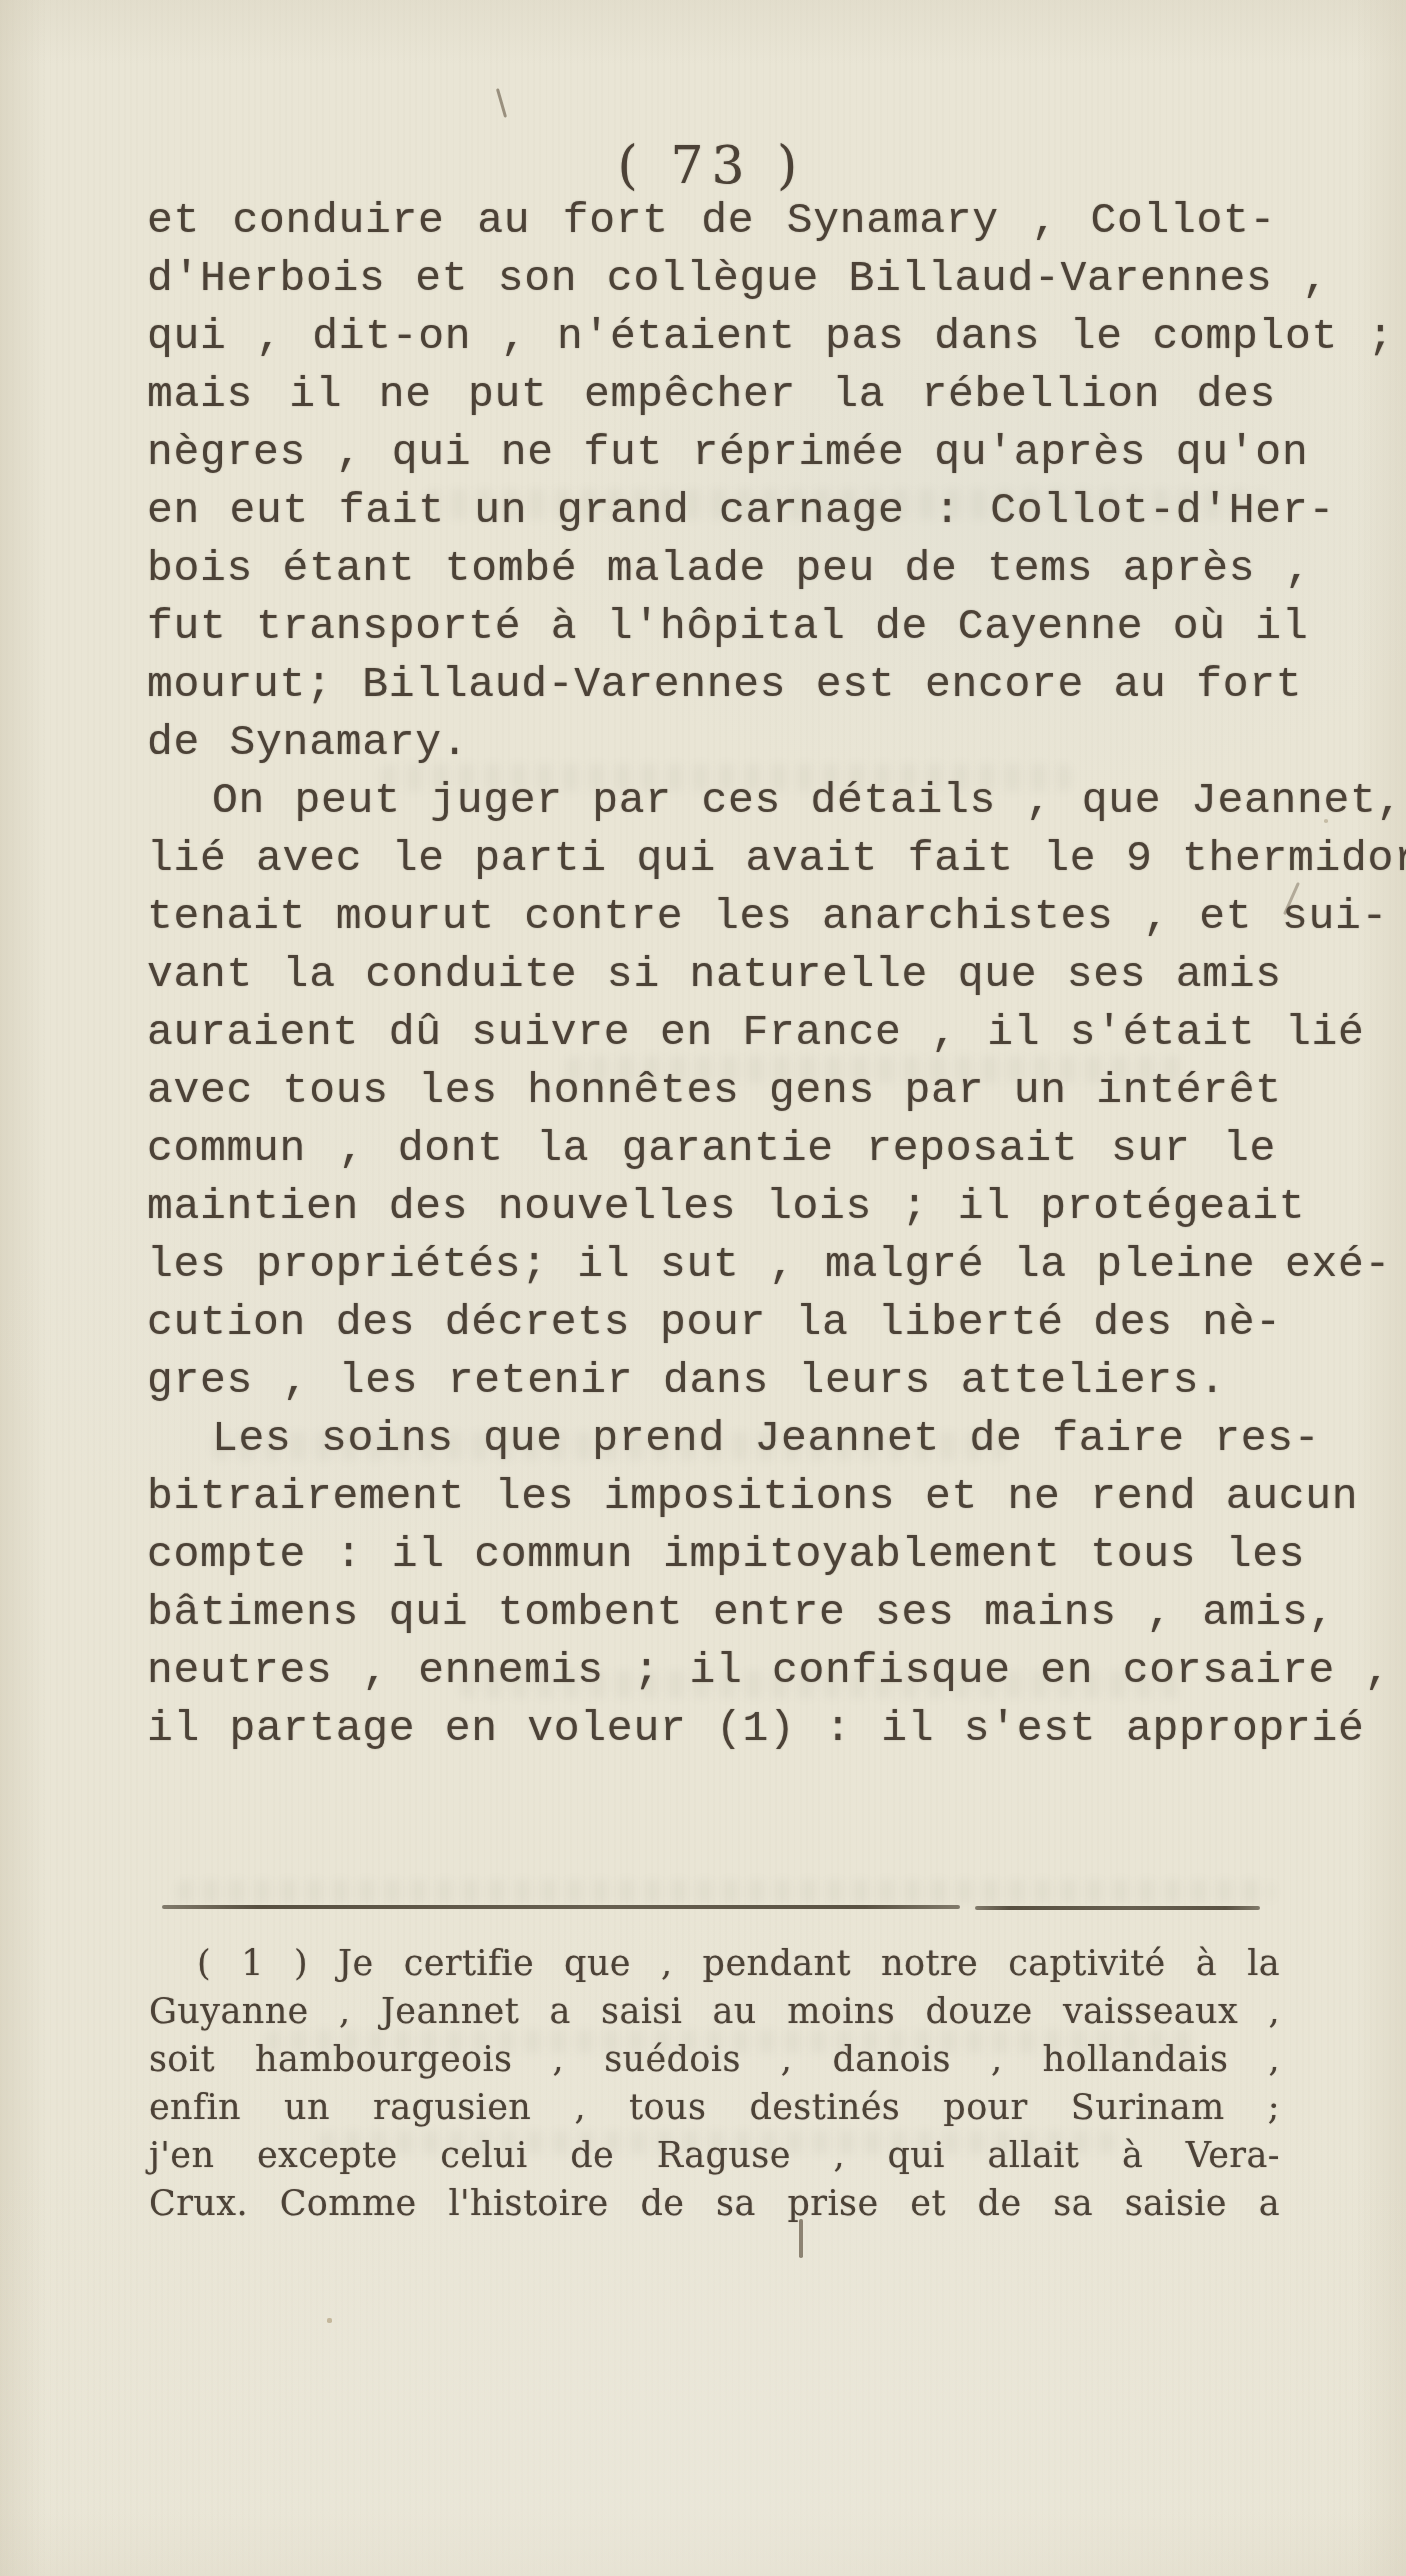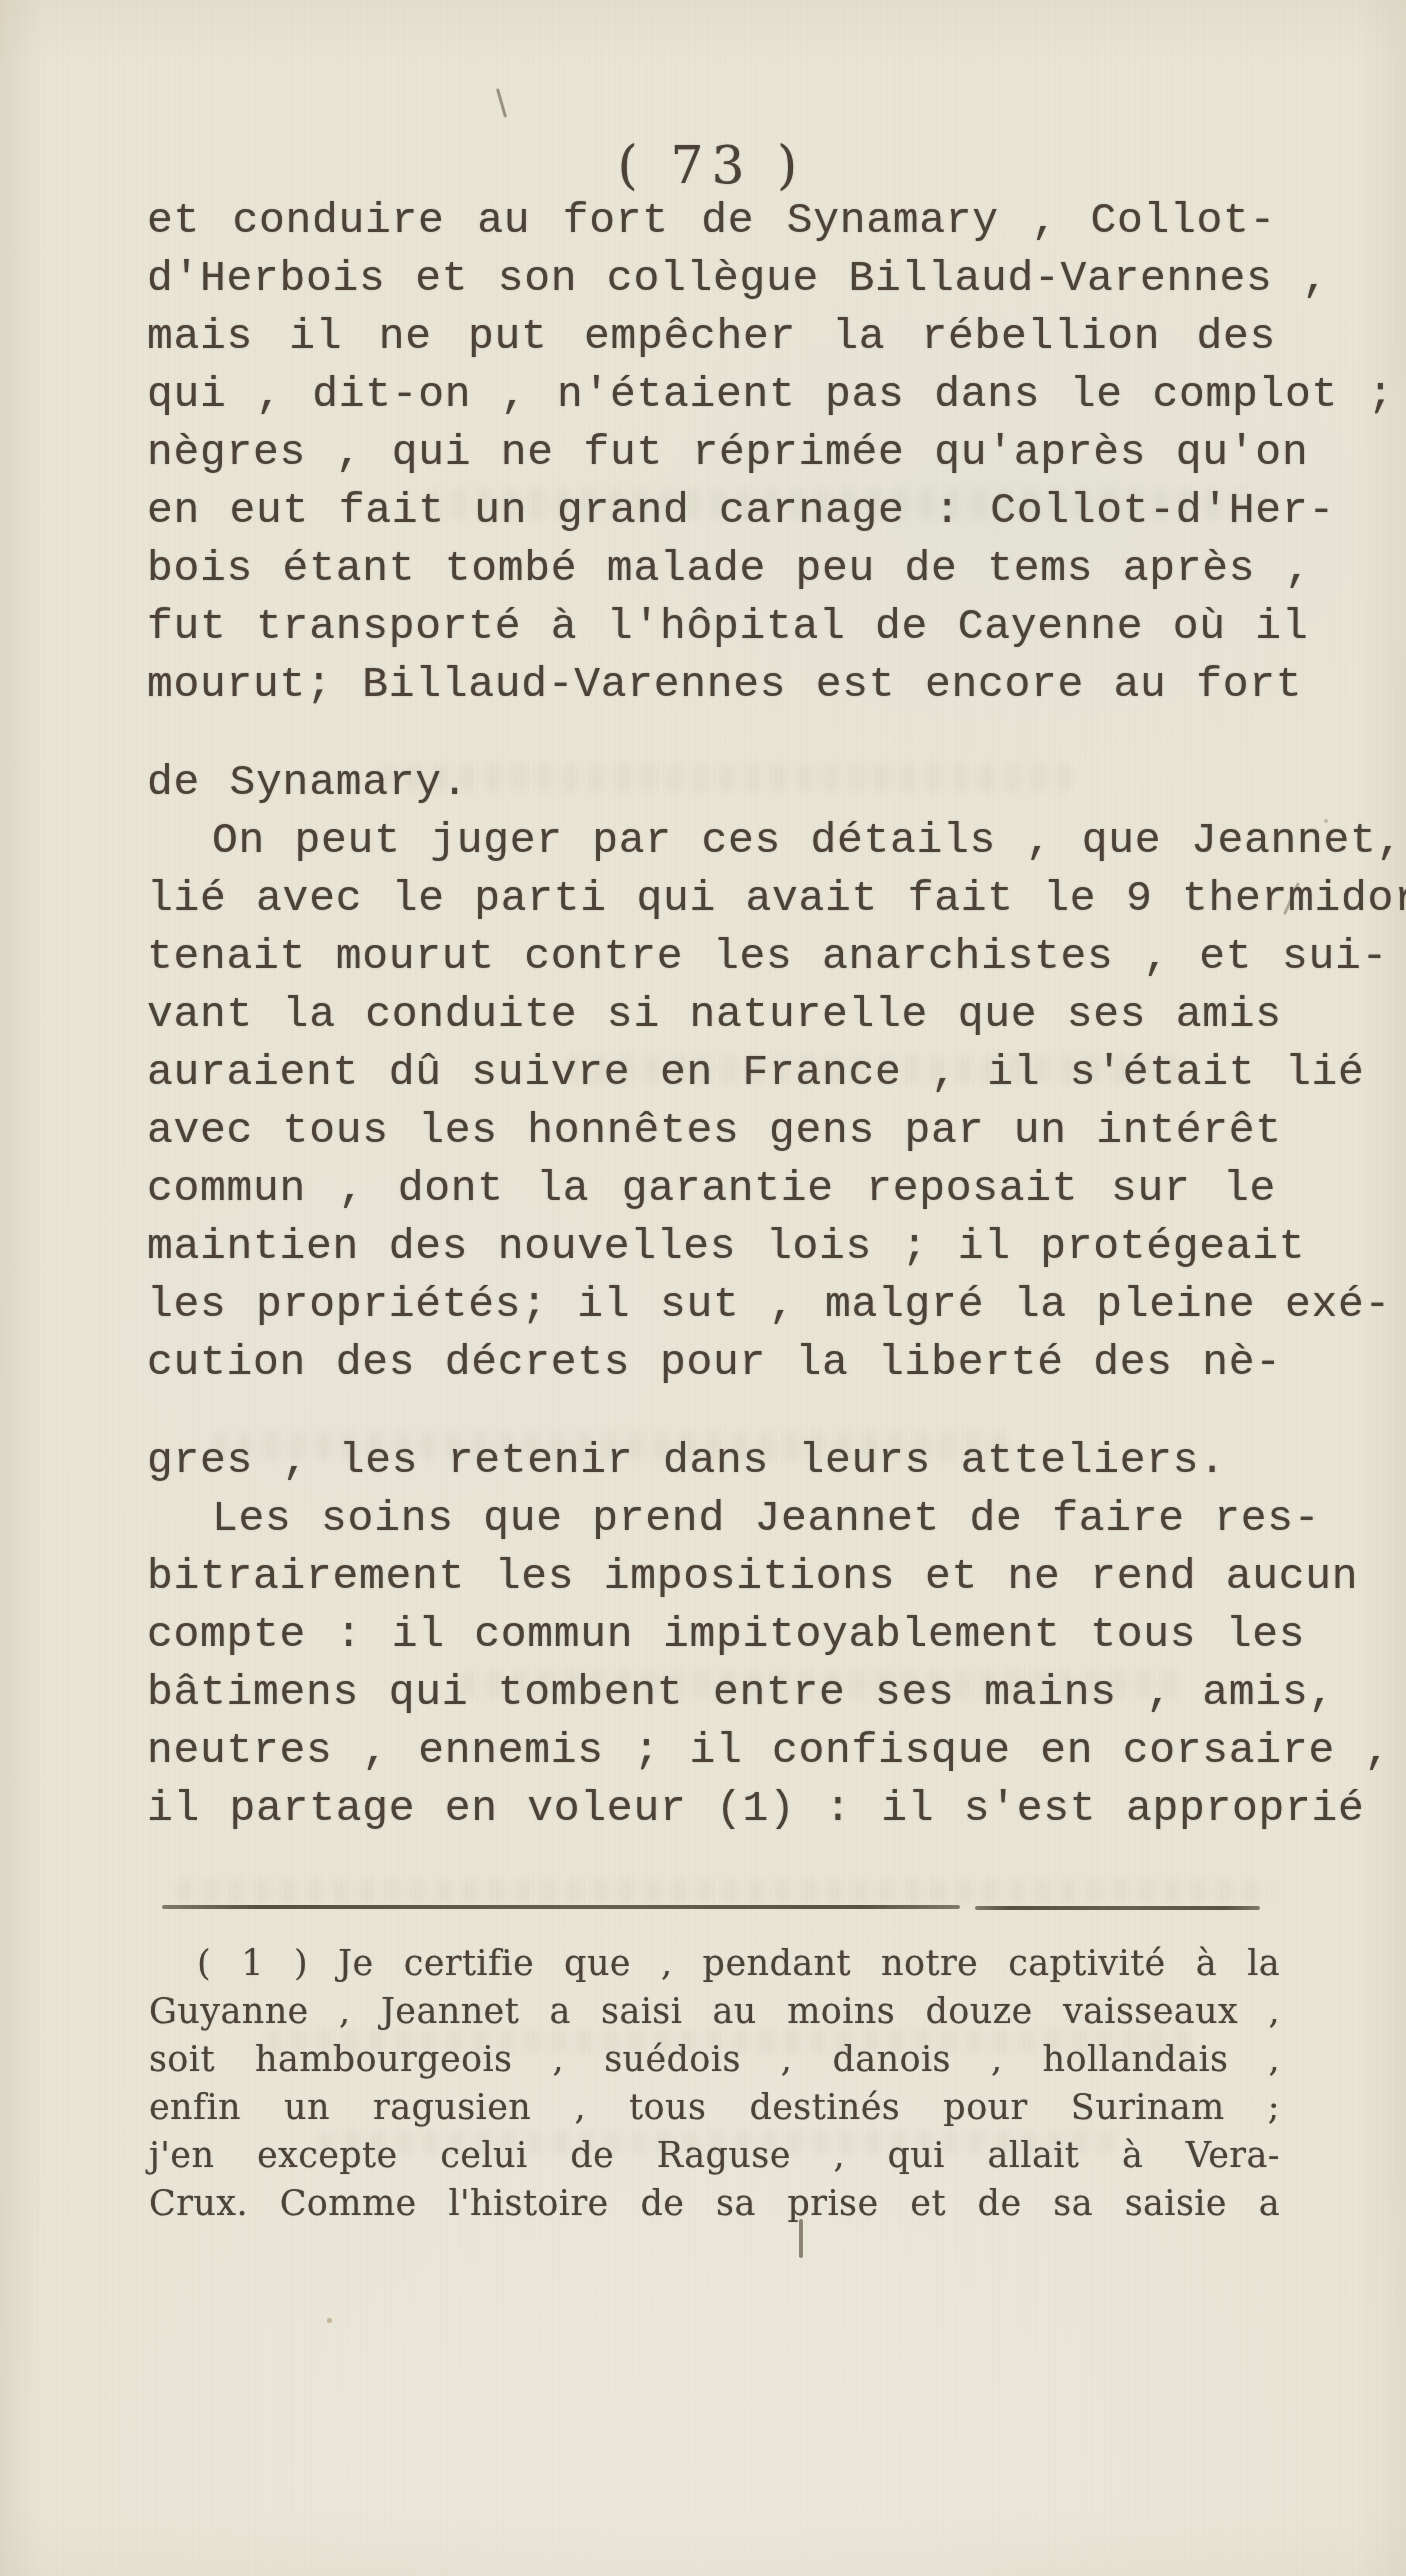--- a/index.html
+++ b/index.html
@@ -29,21 +29,21 @@
     position:absolute;left:147px;top:192px;width:1129px;
     color:var(--ink-color,#4c4237);
     text-shadow:0 0 1.4px rgba(70,60,48,.5);
     font-family:Liberation Mono, monospace;
   }
   .body-text .line{
     font-size:43px;line-height:58px;height:58px;
     letter-spacing:0.7px;word-spacing:3.1px;
     text-align:justify;text-align-last:justify;white-space:nowrap;
   }
-  .line.no-j{text-align-last:left;margin-top:40px;}
+  .line.no-j{text-align-last:left;}
   .body-text .line.ind{text-indent:65px;}
   .rule{position:absolute;left:0;top:1905px;width:1406px;height:6.2px;}
   .rule .seg{position:absolute;top:0;height:4.4px;border-radius:2.7px;
     background:linear-gradient(90deg, rgba(85,77,62,.7), rgba(85,77,62,.98) 12%, rgba(85,77,62,.88) 55%, rgba(85,77,62,.97) 88%, rgba(85,77,62,.7));}
   .rule .seg1{left:162px;width:798px;}
   .rule .seg2{left:975px;width:285px;top:0.9px;}
   .footnote{
     position:absolute;left:149px;top:1939px;width:1131px;
     color:var(--ink-color,#4c4237);
     text-shadow:0 0 1.2px rgba(70,60,48,.45);
@@ -78,22 +78,22 @@
   <div class="speck" style="left:1290px;top:881px;width:2.7px;height:35px;transform:rotate(24deg);opacity:.45;"></div>
   <div class="speck" style="left:799px;top:2219px;width:3.5px;height:39px;opacity:.75;"></div>
   <div class="speck" style="left:327px;top:2318px;width:5.3px;height:5.3px;background:#a08a62;opacity:.5;"></div>
   <div class="speck" style="left:1324px;top:819px;width:4.4px;height:4.4px;background:#9b8c6d;opacity:.45;"></div>
 
   <div class="page-number">( 73 )</div>
 
   <div class="body-text" id="bodyText">
       <div class="line">et conduire au fort de Synamary , Collot-</div>
       <div class="line">d'Herbois et son collègue Billaud-Varennes ,</div>
+      <div class="line">qui , dit-on , n'étaient pas dans le complot ;</div>
       <div class="line">mais il ne put empêcher la rébellion des</div>
-      <div class="line">qui , dit-on , n'étaient pas dans le complot ;</div>
       <div class="line">nègres , qui ne fut réprimée qu'après qu'on</div>
       <div class="line">en eut fait un grand carnage : Collot-d'Her-</div>
       <div class="line">bois étant tombé malade peu de tems après ,</div>
       <div class="line">fut transporté à l'hôpital de Cayenne où il</div>
       <div class="line">mourut; Billaud-Varennes est encore au fort</div>
       <div class="line no-j">de Synamary.</div>
       <div class="line ind">On peut juger par ces détails , que Jeannet,</div>
       <div class="line">lié avec le parti qui avait fait le 9 thermidor ,</div>
       <div class="line">tenait mourut contre les anarchistes , et sui-</div>
       <div class="line">vant la conduite si naturelle que ses amis</div>

